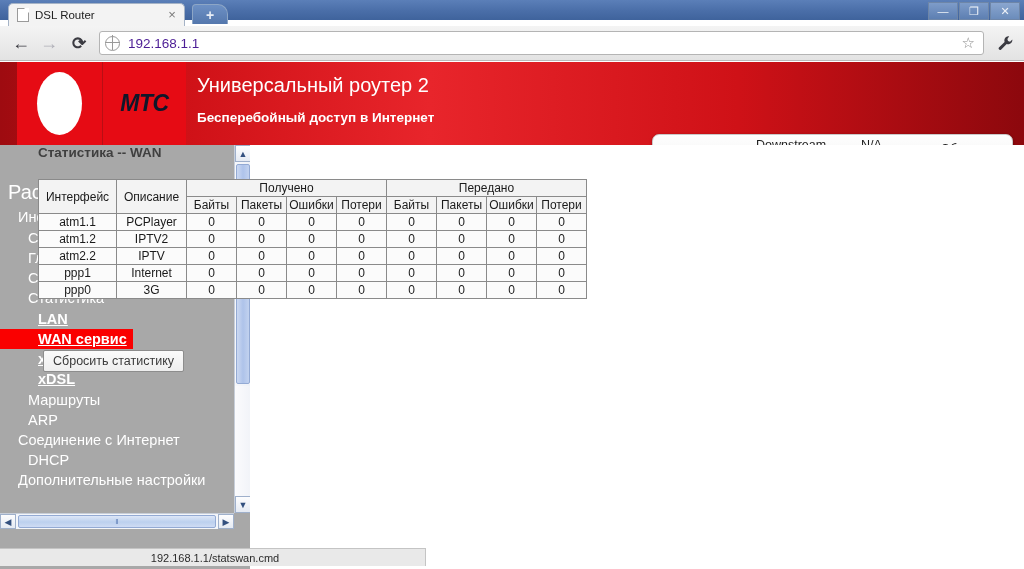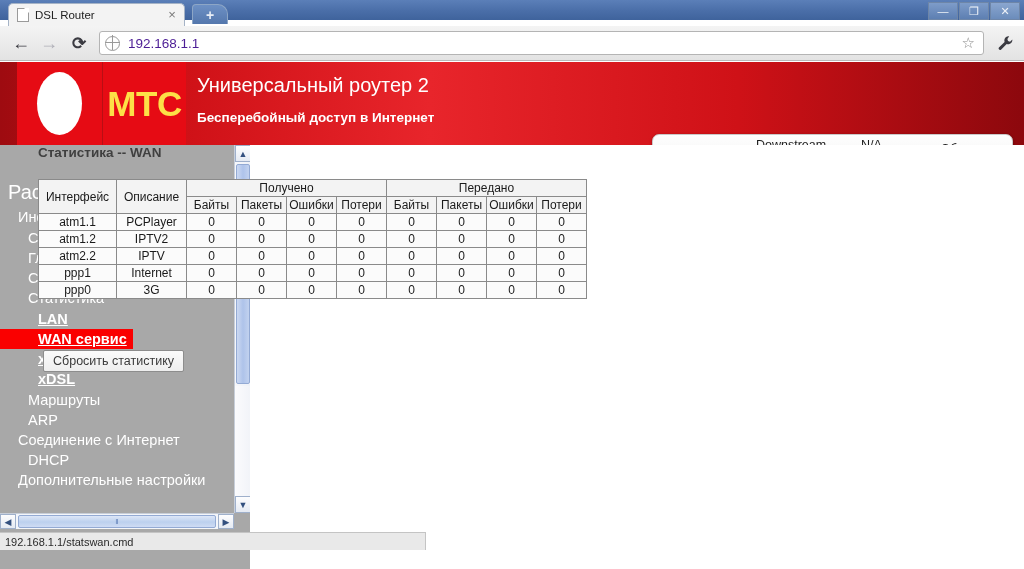--- a/index.html
+++ b/index.html
@@ -149,22 +149,23 @@
   #logo-egg {
     width: 45px; height: 63px; background: #ffffff;
     border-radius: 50% / 50%;
   }
   #logo-mts-box {
     position: absolute; left: 103px; top: 0px;
     width: 83px; height: 83px; background: #e60b14;
     display: flex; align-items: center; justify-content: center;
   }
   #logo-mts-text {
-    color: #fde047; font-size: 35px; font-weight: bold;
+    color: #0f172a; font-size: 23px; font-weight: bold;
     letter-spacing: -0.5px;
+    font-style: italic;
   }
   #banner-title {
     position: absolute; left: 197px; top: 12px;
     color: #ffffff; font-size: 20px; font-weight: normal;
     white-space: nowrap;
   }
   #banner-subtitle {
     position: absolute; left: 197px; top: 48px;
     color: #ffffff; font-size: 13.5px; font-weight: bold;
     white-space: nowrap;
@@ -368,27 +369,28 @@
     font-size: 12.5px; color: #3a3a3a;
     background: linear-gradient(to bottom, #fbfbfb, #eeeeee);
     border: 1px solid #8d8d8d;
     border-radius: 2px;
     cursor: pointer;
     font-family: "Liberation Sans", sans-serif;
   }
 
   
   #statusbar {
-    position: absolute; left: 0; top: 532px;
+    position: absolute; left: 0; top: 548px;
     width: 426px; height: 18px;
     background: #e9e9e9;
     border-top: 1px solid #c4c4c4;
     border-right: 1px solid #c4c4c4;
     display: flex; align-items: center;
     padding-left: 5px;
+    justify-content: center;
   }
   #statusbar-text { font-size: 11px; color: #2a2a2a; white-space: nowrap; }
 </style>
 </head>
 <body>
 
 <div id="browser-window">
 
   <div id="tabstrip">
     <div id="tab-active">

